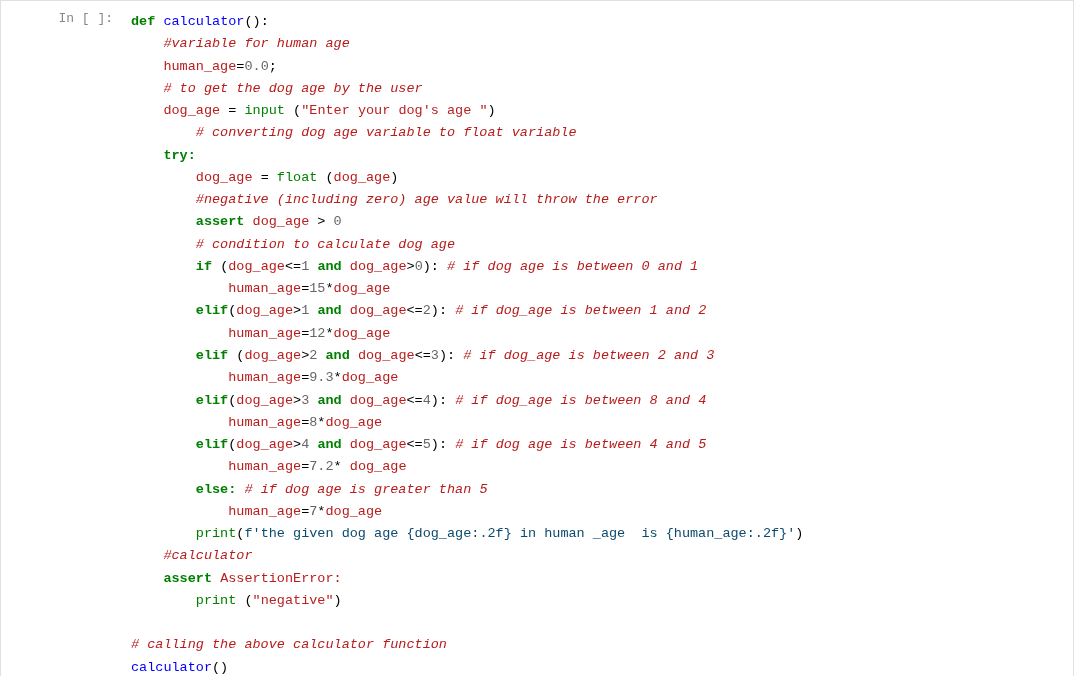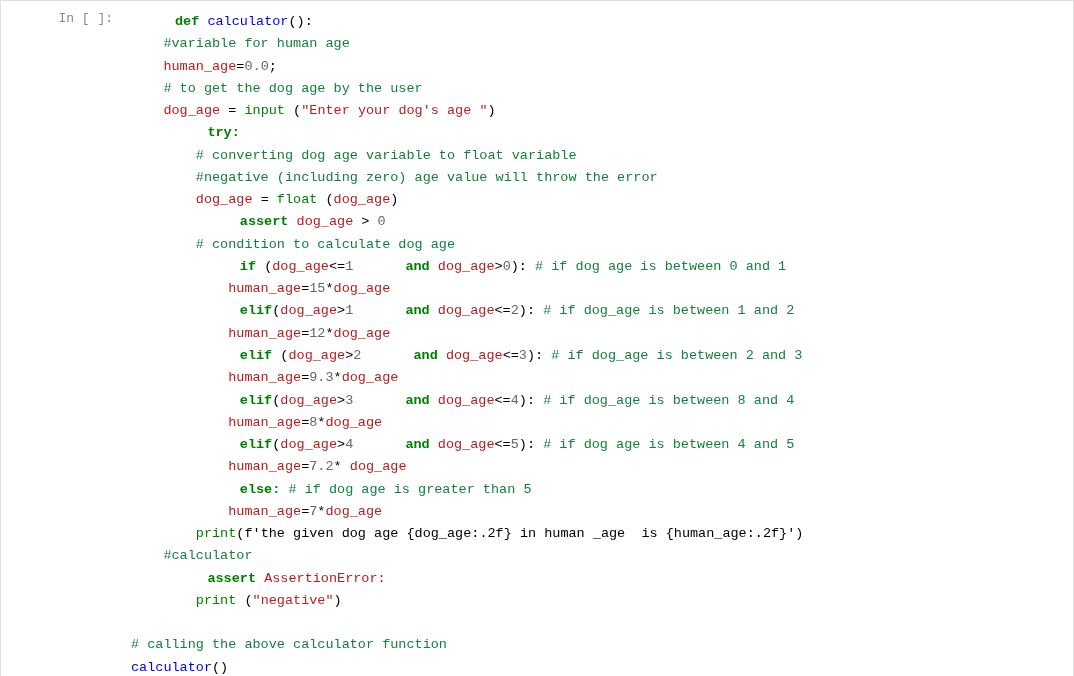--- a/index.html
+++ b/index.html
@@ -42,47 +42,47 @@
     }
 
     .code-line {
       white-space: pre;
       font-family: 'Courier New', Courier, monospace;
       font-size: 13.5px;
       line-height: 1.65;
     }
 
     
-    .kw { color: #008000; font-weight: bold; margin-left: 44px; } 
+    .kw { color: #008000; font-weight: bold; } 
     .func { color: #0000ff; } 
-    .comment { color: #15803d; }
+    .comment { color: #b91c1c; font-style: italic; }
     .string { color: #ba2121; }
     .number { color: #666666; }
-    .fstring { color: #000000; }
+    .fstring { color: #0c4a6e; }
     .builtin { color: #008000; }
     .op { color: #000000; }
     .var { color: #b91c1c; }
     .paren { color: #000000; }
   </style>
 </head>
 <body>
 
 <div class="notebook-cell">
   <div class="cell-label">In [ ]:</div>
   <div class="cell-content">
 
     <div class="code-line"><span class="kw">def</span> <span class="func">calculator</span><span class="paren">():</span></div>
     <div class="code-line">    <span class="comment">#variable for human age</span></div>
     <div class="code-line">    <span class="var">human_age</span><span class="op">=</span><span class="number">0.0</span><span class="op">;</span></div>
     <div class="code-line">    <span class="comment"># to get the dog age by the user</span></div>
     <div class="code-line">    <span class="var">dog_age</span> <span class="op">=</span> <span class="builtin">input</span> <span class="paren">(</span><span class="string">"Enter your dog's age "</span><span class="paren">)</span></div>
+    <div class="code-line">        <span class="comment"># converting dog age variable to float variable</span></div>
     <div class="code-line">    <span class="kw">try:</span></div>
-    <div class="code-line">        <span class="comment"># converting dog age variable to float variable</span></div>
+    <div class="code-line">        <span class="var">dog_age</span> <span class="op">=</span> <span class="builtin">float</span> <span class="paren">(</span><span class="var">dog_age</span><span class="paren">)</span></div>
     <div class="code-line">        <span class="comment">#negative (including zero) age value will throw the error</span></div>
-    <div class="code-line">        <span class="var">dog_age</span> <span class="op">=</span> <span class="builtin">float</span> <span class="paren">(</span><span class="var">dog_age</span><span class="paren">)</span></div>
     <div class="code-line">        <span class="kw">assert</span> <span class="var">dog_age</span> <span class="op">&gt;</span> <span class="number">0</span></div>
     <div class="code-line">        <span class="comment"># condition to calculate dog age</span></div>
     <div class="code-line">        <span class="kw">if</span> <span class="paren">(</span><span class="var">dog_age</span><span class="op">&lt;=</span><span class="number">1</span> <span class="kw">and</span> <span class="var">dog_age</span><span class="op">&gt;</span><span class="number">0</span><span class="paren">):</span> <span class="comment"># if dog age is between 0 and 1</span></div>
     <div class="code-line">            <span class="var">human_age</span><span class="op">=</span><span class="number">15</span><span class="op">*</span><span class="var">dog_age</span></div>
     <div class="code-line">        <span class="kw">elif</span><span class="paren">(</span><span class="var">dog_age</span><span class="op">&gt;</span><span class="number">1</span> <span class="kw">and</span> <span class="var">dog_age</span><span class="op">&lt;=</span><span class="number">2</span><span class="paren">):</span> <span class="comment"># if dog_age is between 1 and 2</span></div>
     <div class="code-line">            <span class="var">human_age</span><span class="op">=</span><span class="number">12</span><span class="op">*</span><span class="var">dog_age</span></div>
     <div class="code-line">        <span class="kw">elif</span> <span class="paren">(</span><span class="var">dog_age</span><span class="op">&gt;</span><span class="number">2</span> <span class="kw">and</span> <span class="var">dog_age</span><span class="op">&lt;=</span><span class="number">3</span><span class="paren">):</span> <span class="comment"># if dog_age is between 2 and 3</span></div>
     <div class="code-line">            <span class="var">human_age</span><span class="op">=</span><span class="number">9.3</span><span class="op">*</span><span class="var">dog_age</span></div>
     <div class="code-line">        <span class="kw">elif</span><span class="paren">(</span><span class="var">dog_age</span><span class="op">&gt;</span><span class="number">3</span> <span class="kw">and</span> <span class="var">dog_age</span><span class="op">&lt;=</span><span class="number">4</span><span class="paren">):</span> <span class="comment"># if dog_age is between 8 and 4</span></div>
     <div class="code-line">            <span class="var">human_age</span><span class="op">=</span><span class="number">8</span><span class="op">*</span><span class="var">dog_age</span></div>

